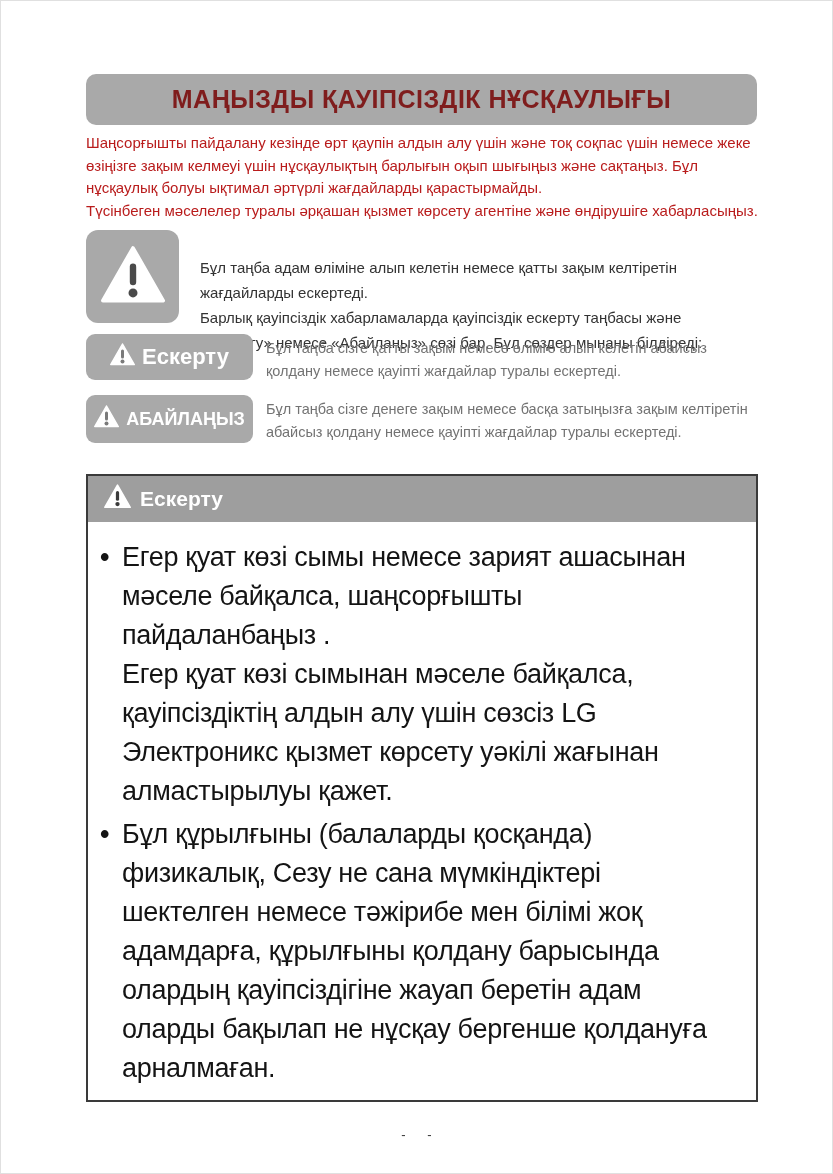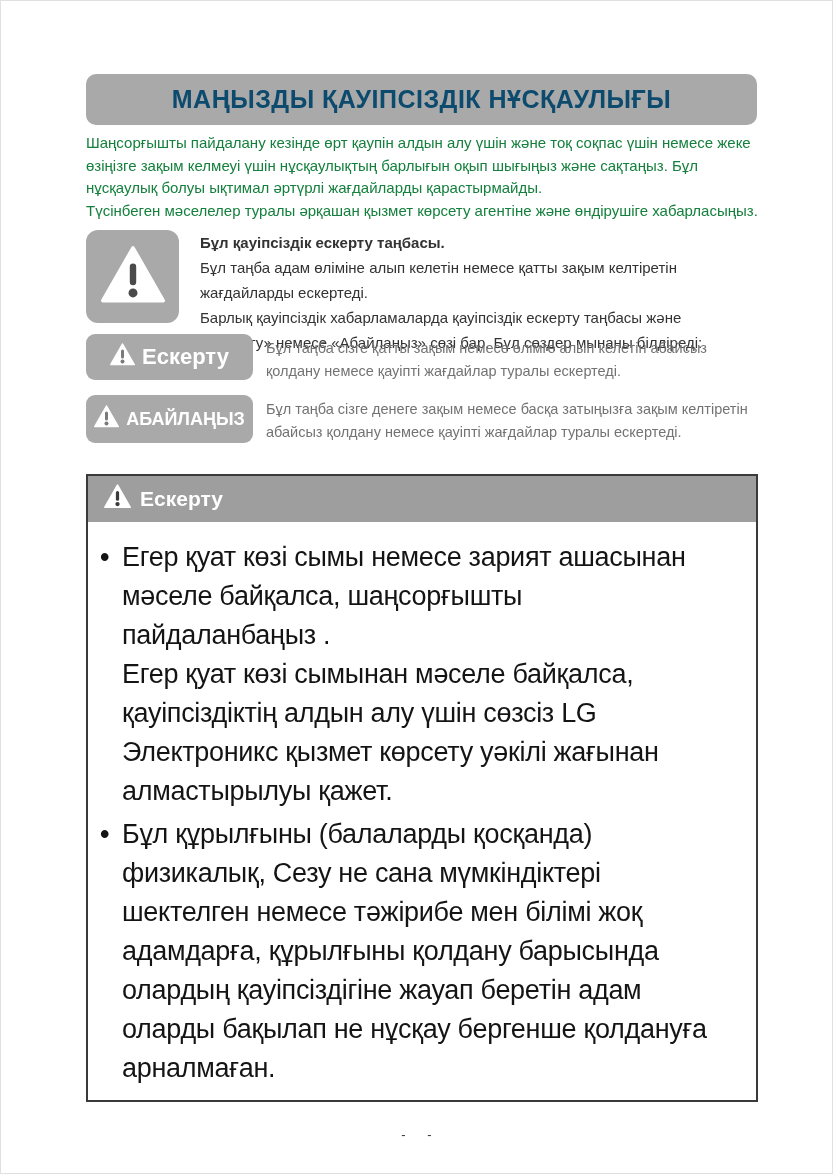--- a/index.html
+++ b/index.html
@@ -23,33 +23,33 @@
     position: absolute;
     left: 85px;
     top: 73px;
     width: 671px;
     height: 51px;
     background: #a9a9a9;
     border-radius: 10px;
     display: flex;
     align-items: center;
     justify-content: center;
-    color: #0c4a6e;
+    color: #7f1d1d;
     font-size: 25px;
     font-weight: bold;
     letter-spacing: 0.5px;
   }
 
   
   .intro-block {
     position: absolute;
     left: 85px;
     top: 131px;
     width: 682px;
-    color: #15803d;
+    color: #b91c1c;
     font-size: 15px;
     line-height: 22.5px;
   }
   .intro-block p { margin: 0; }
 
   
   .symbol-row {
     position: absolute;
     left: 85px;
     top: 229px;
@@ -185,21 +185,21 @@
     <div class="symbol-box">
       <span>
         <svg width="64" height="60" viewBox="0 0 100 92" aria-hidden="true">
           <path d="M50 4 L97 86 L3 86 Z" fill="#ffffff" stroke="#ffffff" stroke-width="6" stroke-linejoin="round"></path>
           <rect x="45" y="28" width="10" height="34" rx="5" fill="#4a4a4a"></rect>
           <circle cx="50" cy="74" r="7" fill="#4a4a4a"></circle>
         </svg>
       </span>
     </div>
     <div class="symbol-text">
-      <span class="symbol-heading">Бұл қауіпсіздік ескерту таңбасы.</span><br>
+      <br>
       <span>Бұл таңба адам өліміне алып келетін немесе қатты зақым келтіретін жағдайларды ескертеді.</span><br>
       <span>Барлық қауіпсіздік хабарламаларда қауіпсіздік ескерту таңбасы және «Ескерту» немесе «Абайлаңыз» сөзі бар. Бұл сөздер мынаны білдіреді:</span>
     </div>
   </div>
 
   <div class="badge-row row1">
     <div class="badge warning">
       <span class="tri-small">
         <svg width="25" height="23" viewBox="0 0 100 92" aria-hidden="true">
           <path d="M50 4 L97 86 L3 86 Z" fill="#ffffff" stroke="#ffffff" stroke-width="6" stroke-linejoin="round"></path>

